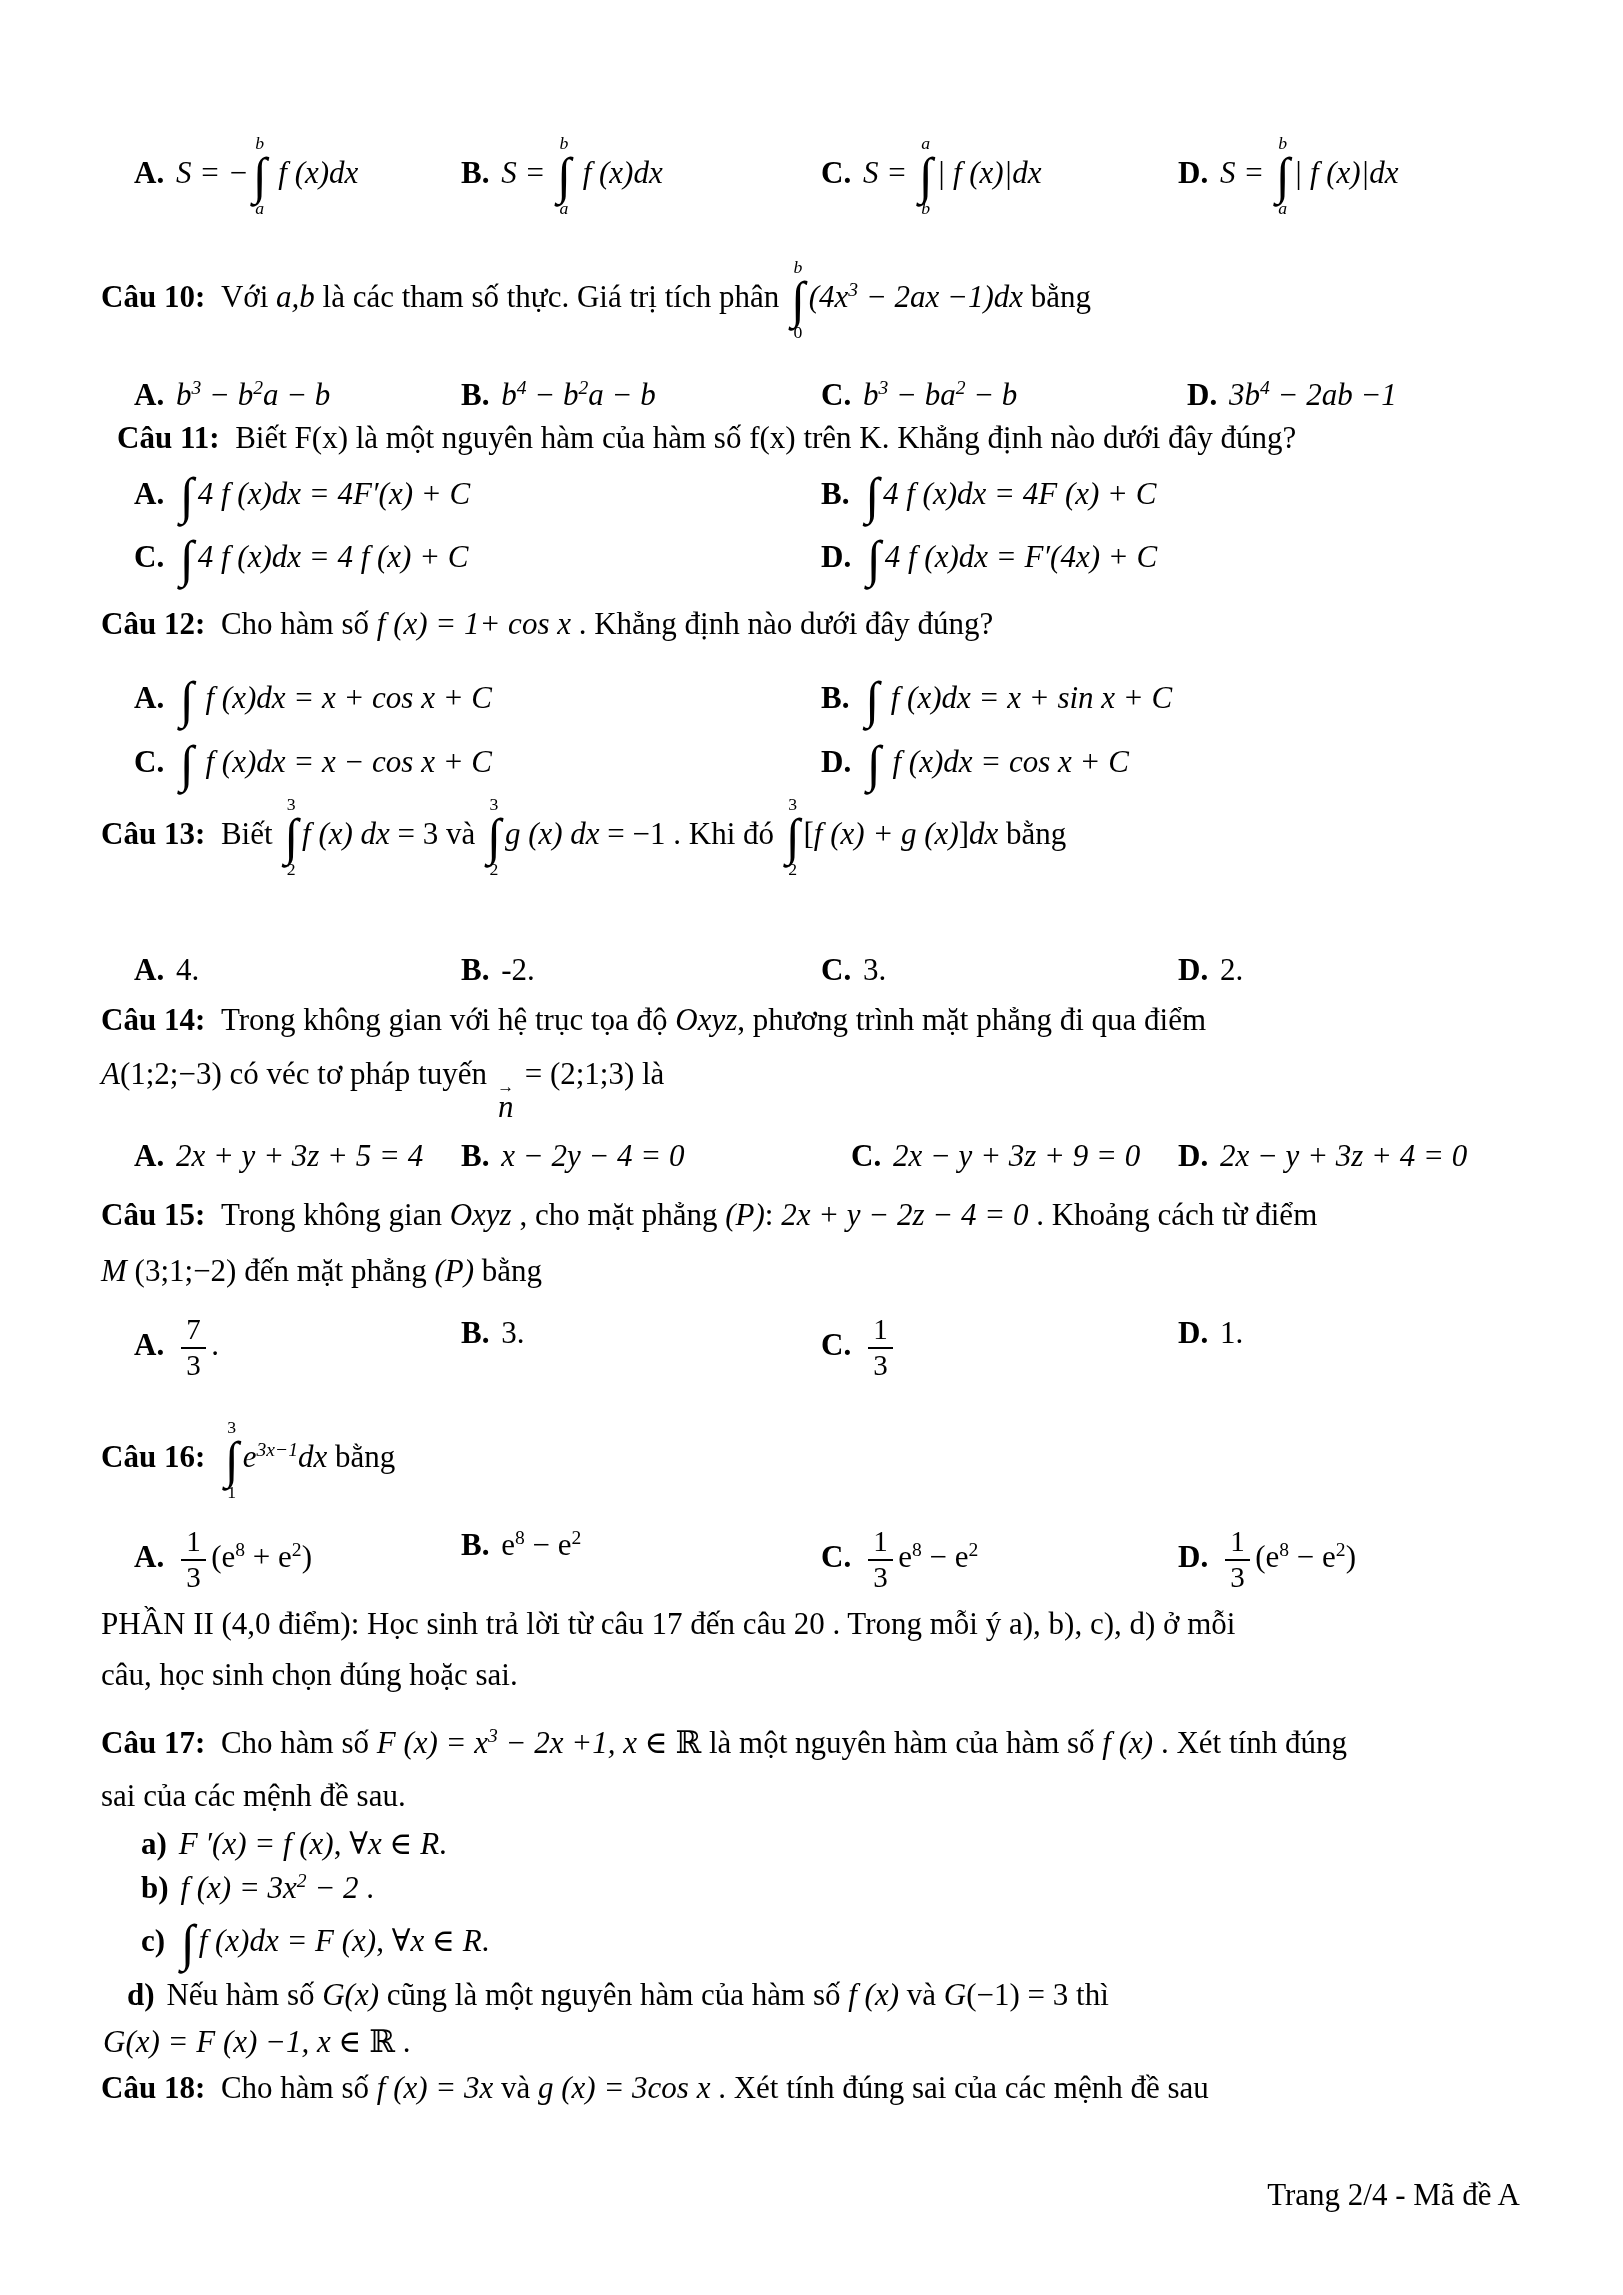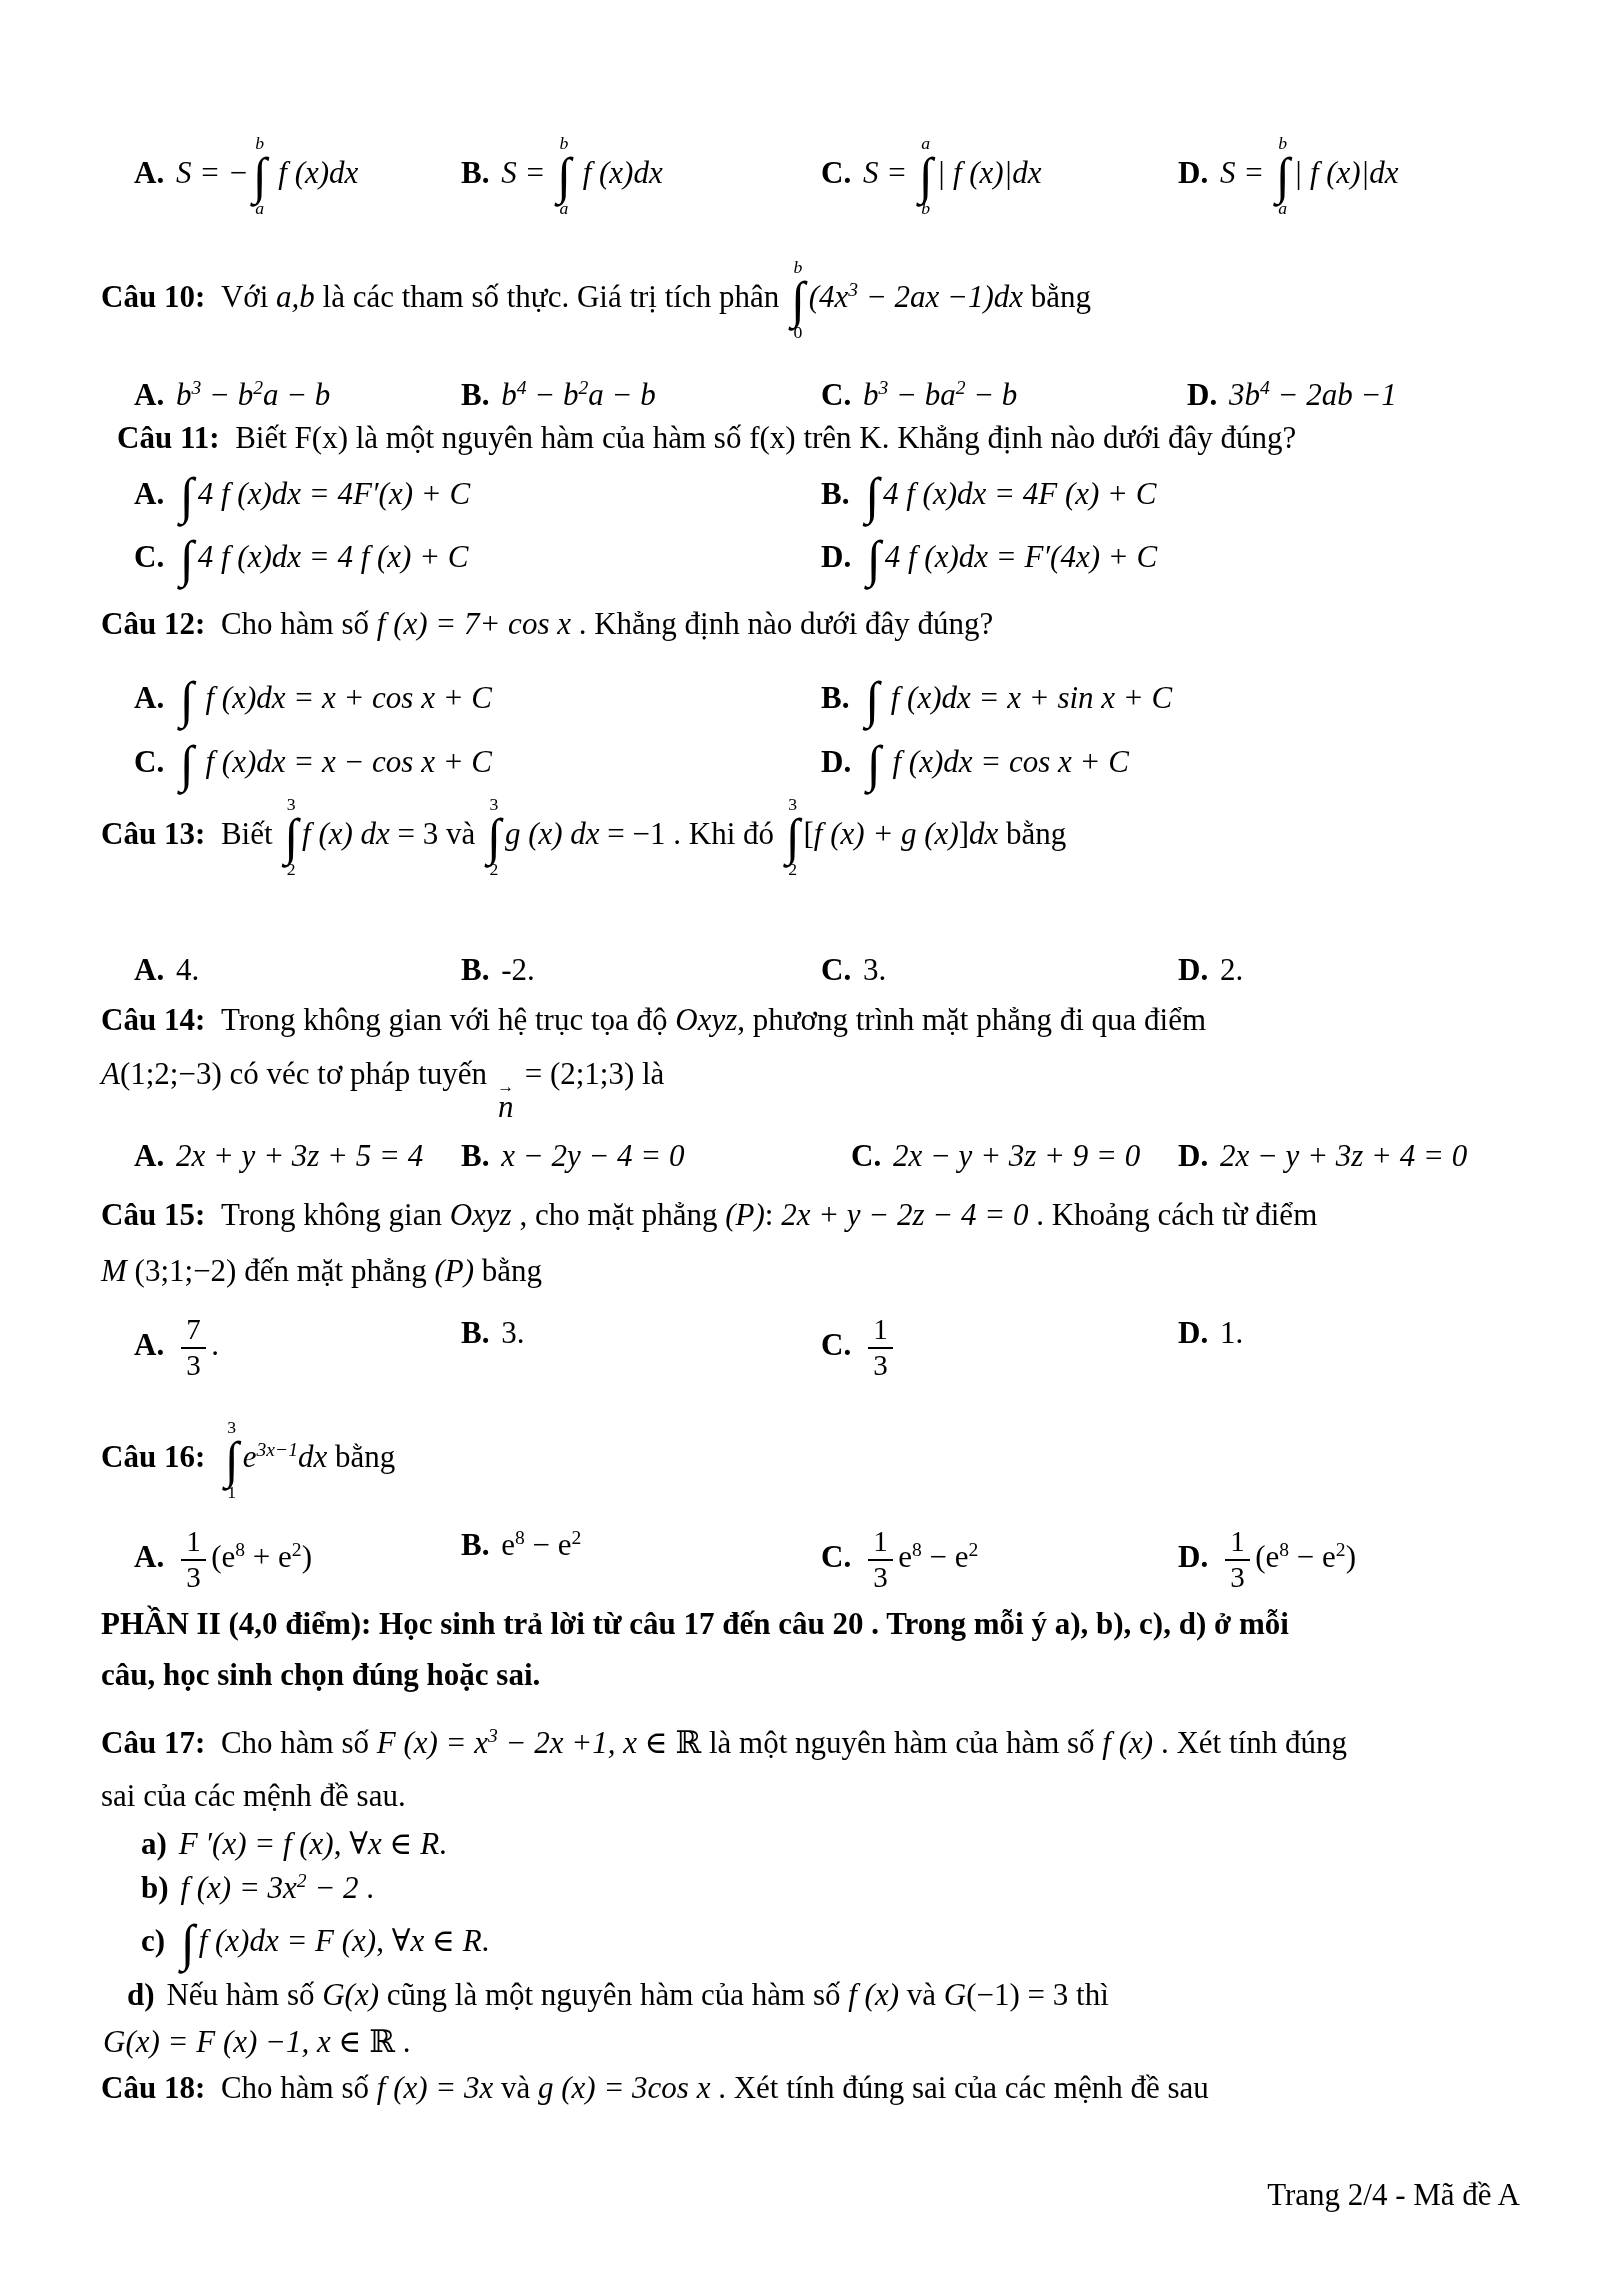--- a/index.html
+++ b/index.html
@@ -12,21 +12,21 @@
     overflow:hidden;
   }
   .row{position:absolute;left:0;width:1623px;}
   .item{position:absolute;white-space:nowrap;}
   .line{position:absolute;white-space:nowrap;}
   .ol{font-weight:bold;margin-right:11.8px;}
   .lbl{font-weight:bold;margin-right:15.7px;}
   .m{font-style:italic;}
   .m.plain{font-style:normal;}
   .s{font-style:normal;}
-  .bold{font-weight:bold;}
+  .bold{font-weight:normal;}
   
   .dint{display:inline-flex;flex-direction:column;align-items:center;vertical-align:middle;line-height:1;margin:0 3.9px;}
   .dint .lim{font-size:17.7px;line-height:1.05;font-style:normal;min-height:5.2px;}
   .dint .isym{font-size:51px;line-height:.92;font-style:normal;}
   
   .frac{display:inline-flex;flex-direction:column;align-items:center;vertical-align:middle;line-height:1;margin:0 5.2px;font-style:normal;font-size:29px;}
   .frac .fnum{border-bottom:2px solid #000;padding:0 5.2px 3.3px;}
   .frac .fden{padding-top:2px;}
   
   .vec{display:inline-flex;flex-direction:column;align-items:center;vertical-align:-7.9px;line-height:1;margin:0 2.6px;}
@@ -98,21 +98,21 @@
             <span class="lim"></span>
           </span>4 f (x)dx = 4 f (x) + C</span></span>
     <span class="item" style="left:821px"><b class="ol">D.</b><span class="m"><span class="dint">
             <span class="lim"></span>
             <span class="isym">∫</span>
             <span class="lim"></span>
           </span>4 f (x)dx = F′(4x) + C</span></span>
   </div>
 
   <div class="row" style="top:606px">
-    <span class="line" style="left:101px"><b class="lbl">Câu 12:</b><span class="s">Cho hàm số <i>f (x) = 7+ cos x</i> . Khẳng định nào dưới đây đúng?</span></span>
+    <span class="line" style="left:101px"><b class="lbl">Câu 12:</b><span class="s">Cho hàm số <i>f (x) = 1+ cos x</i> . Khẳng định nào dưới đây đúng?</span></span>
   </div>
   <div class="row" style="top:672px">
     <span class="item" style="left:134px"><b class="ol">A.</b><span class="m"><span class="dint">
             <span class="lim"></span>
             <span class="isym">∫</span>
             <span class="lim"></span>
           </span> f (x)dx = x + cos x + C</span></span>
     <span class="item" style="left:821px"><b class="ol">B.</b><span class="m"><span class="dint">
             <span class="lim"></span>
             <span class="isym">∫</span>

